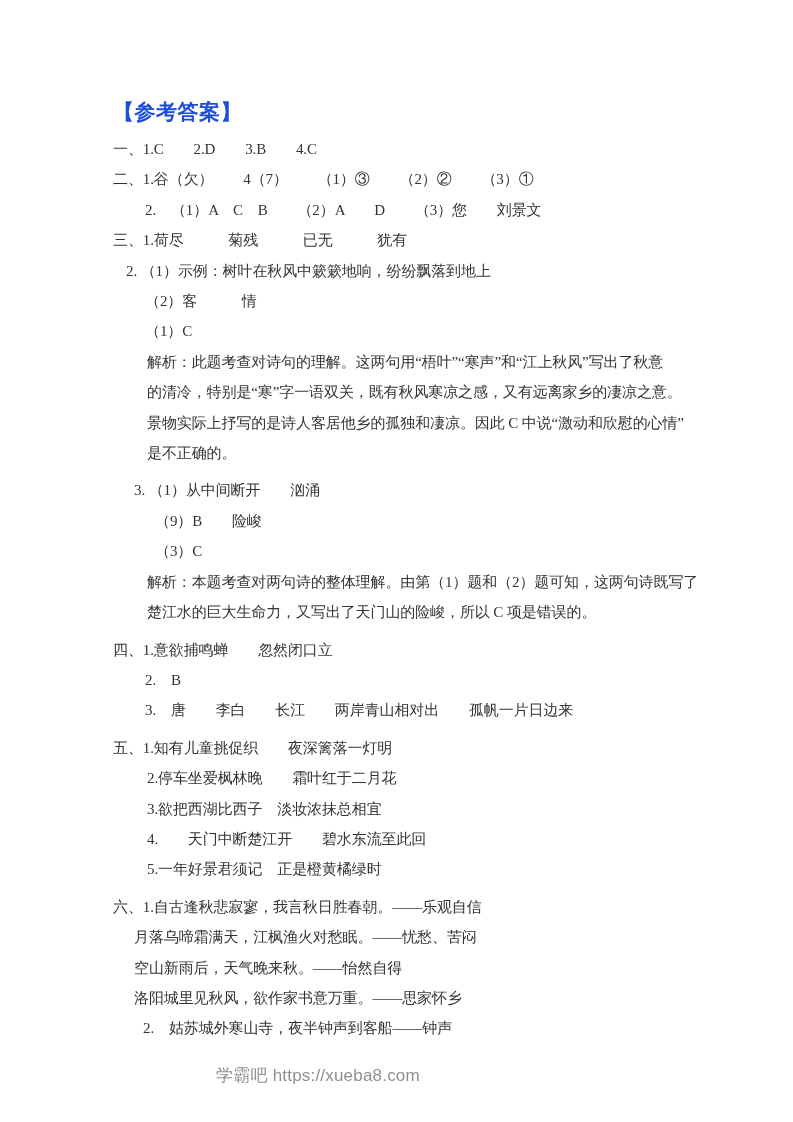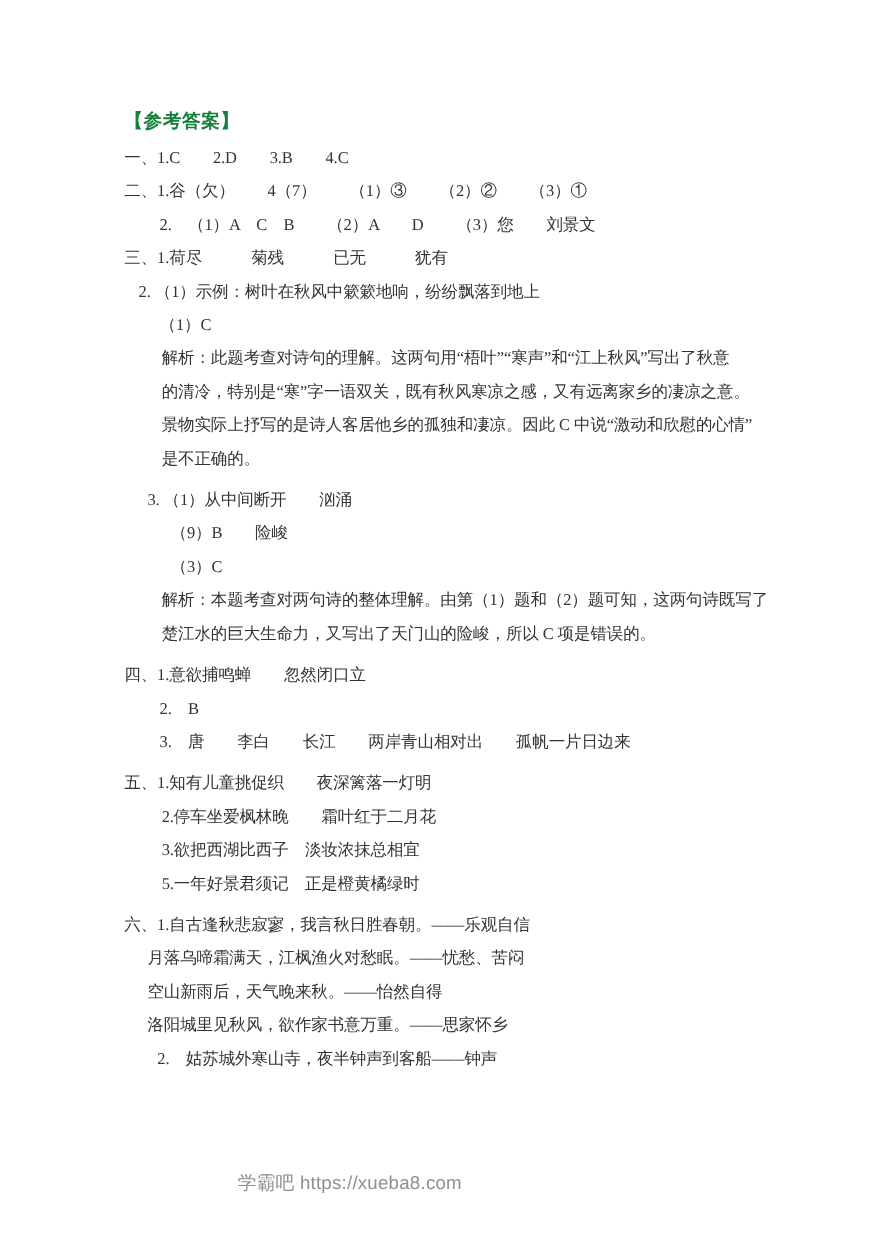--- a/index.html
+++ b/index.html
@@ -10,23 +10,23 @@
     overflow:hidden;
     font-family:"Liberation Serif","DejaVu Serif",serif;
     color:#333333;
   }
   .content{
     position:absolute;
     left:113px;top:98px;
     width:640px;
   }
   .doc-title{
-    font-size:17px;
+    font-size:21px;
     font-weight:bold;
-    color:#15803d;
+    color:#1d4ed8;
     margin-bottom:8px;
     letter-spacing:0.5px;
   }
   .line{
     font-size:15px;
     line-height:30.4px;
     letter-spacing:-0.1px;
     white-space:pre;
   }
   .ind-0{margin-left:0;}
@@ -53,36 +53,38 @@
 
 <div class="page">
   <div class="content">
     <div class="doc-title">【参考答案】</div>
     <div id="lines-container">
         <div class="line ind-0">一、1.C　　2.D　　3.B　　4.C</div>
         <div class="line ind-0">二、1.谷（欠）　　4（7）　　（1）③　　（2）②　　（3）①</div>
         <div class="line ind-4">2.　（1）A　C　B　　（2）A　　D　　（3）您　　刘景文</div>
         <div class="line ind-0">三、1.荷尽　　　菊残　　　已无　　　犹有</div>
         <div class="line ind-1">2. （1）示例：树叶在秋风中簌簌地响，纷纷飘落到地上</div>
+        <div class="line ind-4">（2）客　　　情</div>
         <div class="line ind-4">（1）C</div>
         <div class="line ind-3">解析：此题考查对诗句的理解。这两句用“梧叶”“寒声”和“江上秋风”写出了秋意</div>
         <div class="line ind-3">的清冷，特别是“寒”字一语双关，既有秋风寒凉之感，又有远离家乡的凄凉之意。</div>
         <div class="line ind-3">景物实际上抒写的是诗人客居他乡的孤独和凄凉。因此 C 中说“激动和欣慰的心情”</div>
         <div class="line ind-3">是不正确的。</div>
         <div class="line ind-2 new-block">3. （1）从中间断开　　汹涌</div>
         <div class="line ind-5">（9）B　　险峻</div>
         <div class="line ind-5">（3）C</div>
         <div class="line ind-3">解析：本题考查对两句诗的整体理解。由第（1）题和（2）题可知，这两句诗既写了</div>
         <div class="line ind-3">楚江水的巨大生命力，又写出了天门山的险峻，所以 C 项是错误的。</div>
         <div class="line ind-0 new-block">四、1.意欲捕鸣蝉　　忽然闭口立</div>
         <div class="line ind-4">2.　B</div>
         <div class="line ind-4">3.　唐　　李白　　长江　　两岸青山相对出　　孤帆一片日边来</div>
         <div class="line ind-0 new-block">五、1.知有儿童挑促织　　夜深篱落一灯明</div>
         <div class="line ind-3">2.停车坐爱枫林晚　　霜叶红于二月花</div>
         <div class="line ind-3">3.欲把西湖比西子　淡妆浓抹总相宜</div>
+        <div class="line ind-3">4.　　天门中断楚江开　　碧水东流至此回</div>
         <div class="line ind-3">5.一年好景君须记　正是橙黄橘绿时</div>
         <div class="line ind-0 new-block">六、1.自古逢秋悲寂寥，我言秋日胜春朝。——乐观自信</div>
         <div class="line ind-2">月落乌啼霜满天，江枫渔火对愁眠。——忧愁、苦闷</div>
         <div class="line ind-2">空山新雨后，天气晚来秋。——怡然自得</div>
         <div class="line ind-2">洛阳城里见秋风，欲作家书意万重。——思家怀乡</div>
         <div class="line ind-6">2.　姑苏城外寒山寺，夜半钟声到客船——钟声</div>
       </div>
   </div>
   <div class="footer">
     <span>学霸吧 </span>

